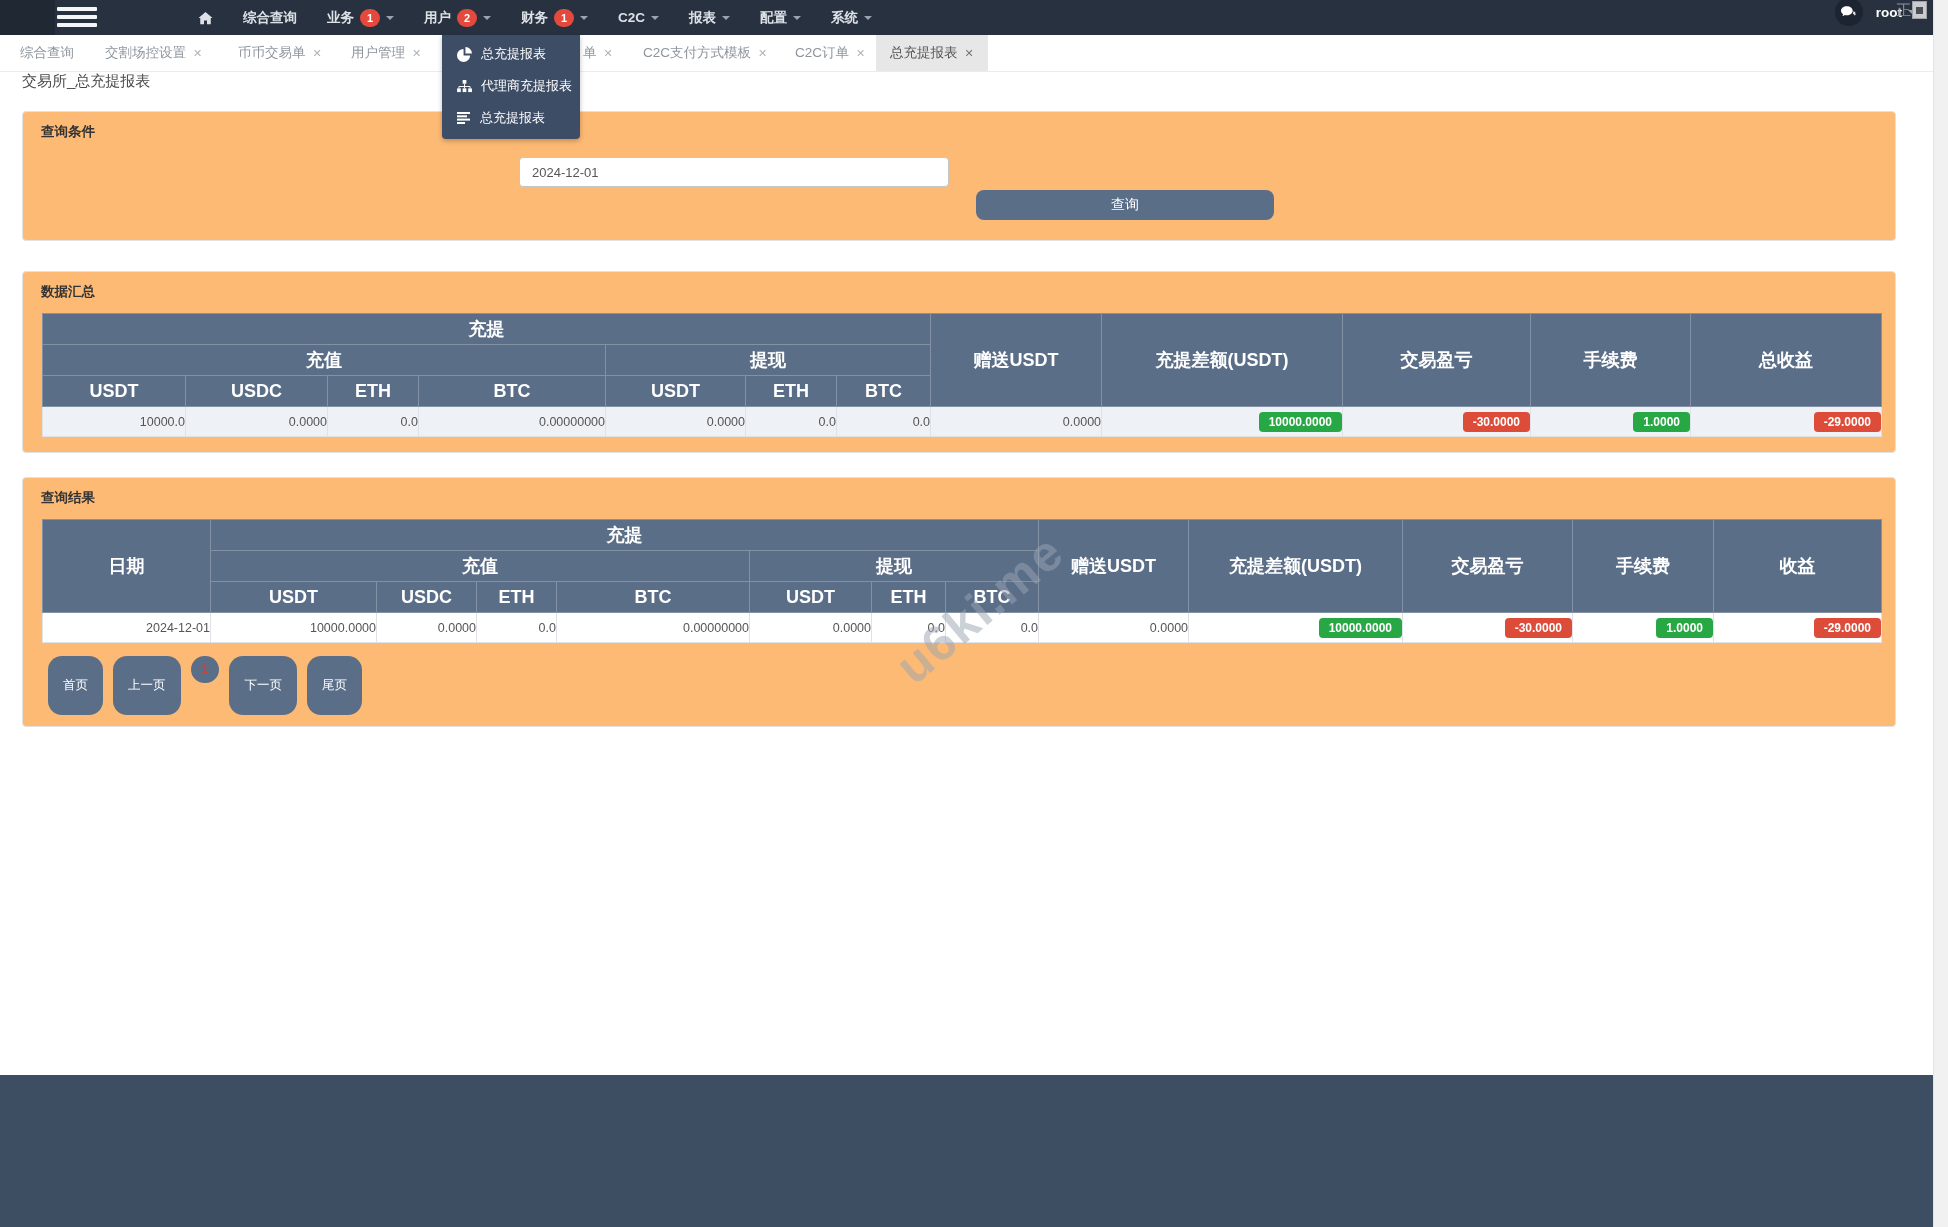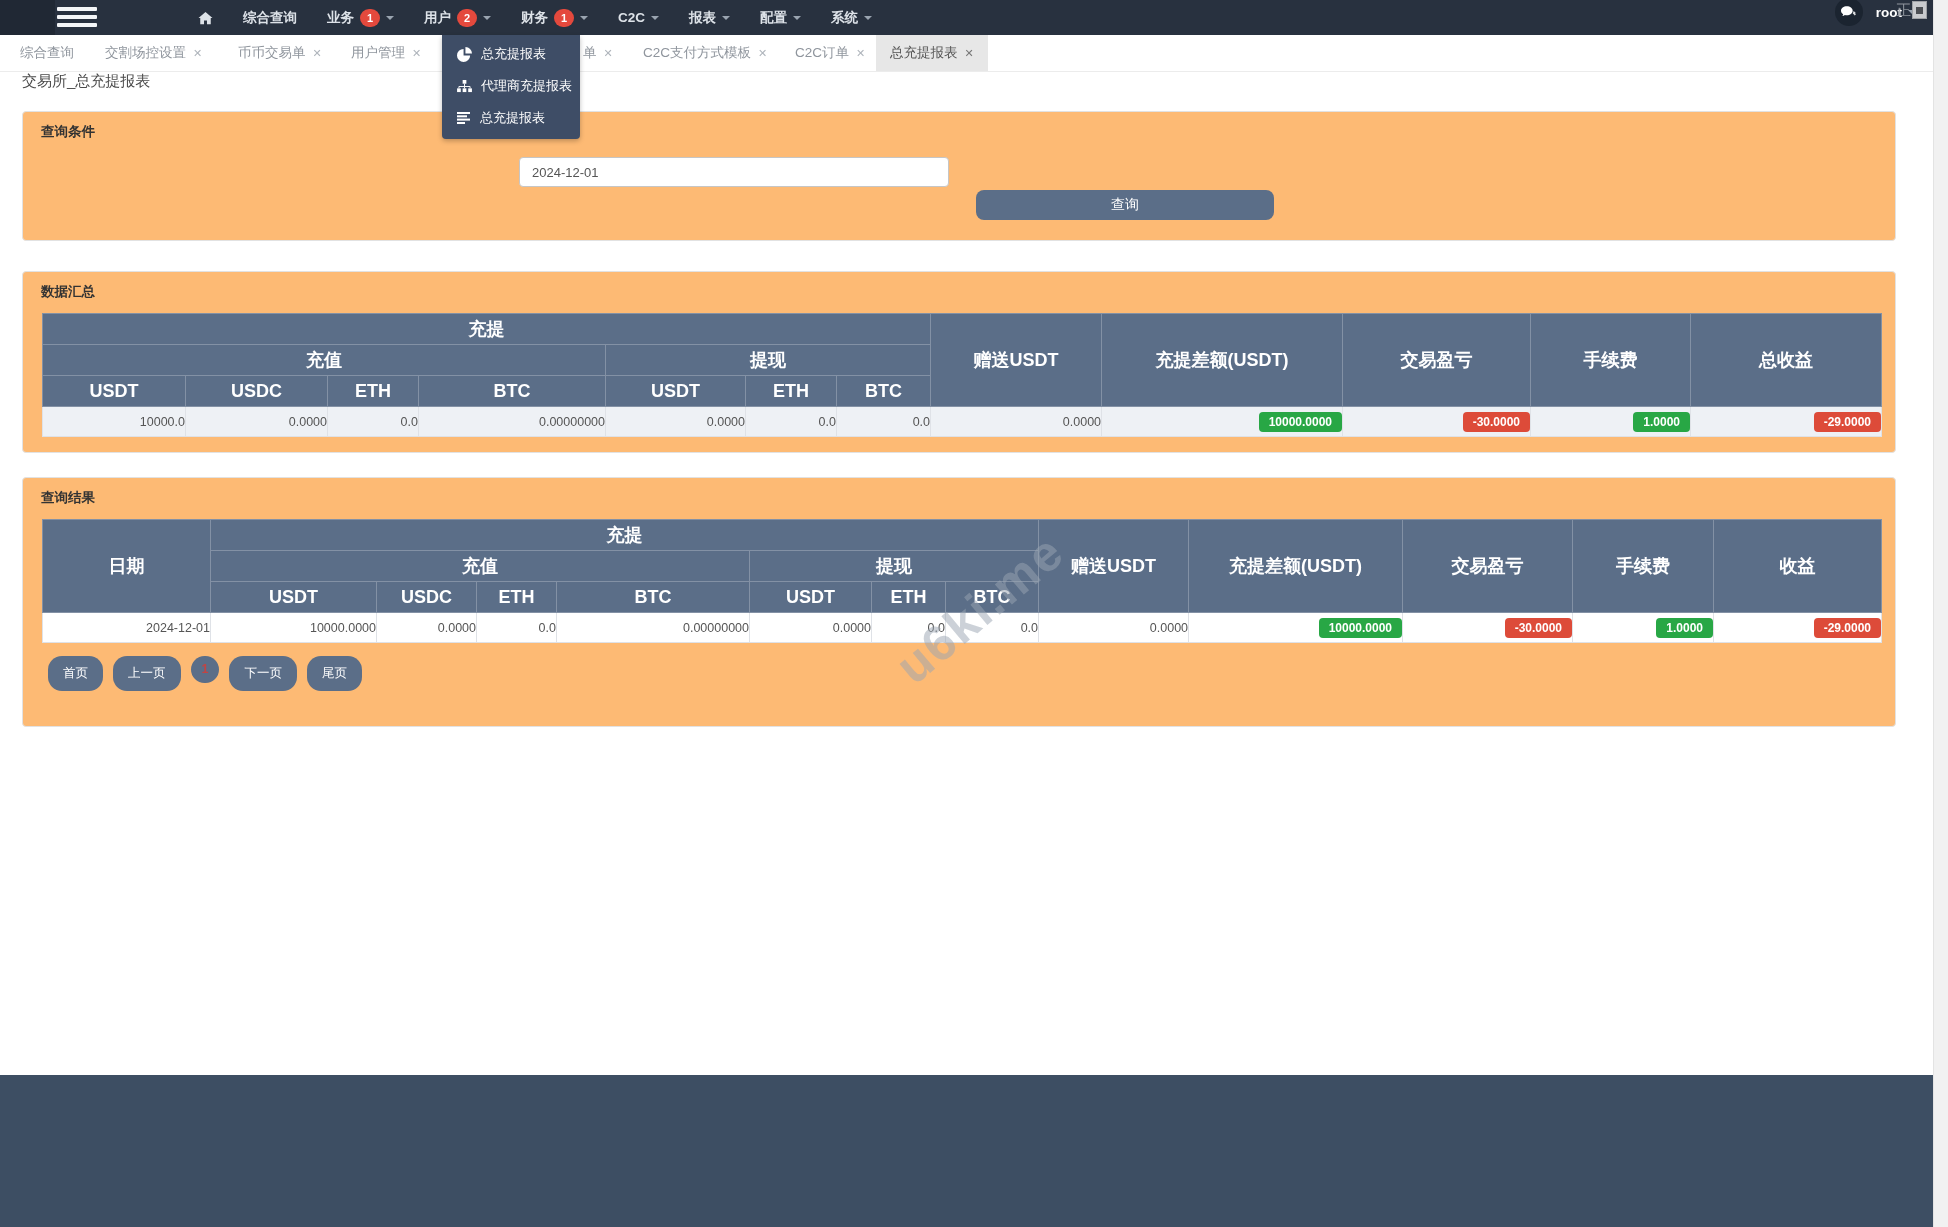--- a/index.html
+++ b/index.html
@@ -65,21 +65,21 @@
   table.rpt td{height:29px;font-size:12.5px;color:#555;text-align:right;padding:0 0 0 14px;
                border:1px solid #dfe2e7;}
   .panel-summary td{background:#eef1f5;}
   .panel-results td{background:#ffffff;}
   .badge{display:inline-block;padding:4px 10px;border-radius:4px;color:#fff;font-weight:bold;font-size:12px;line-height:1;}
   .badge-green{background:#28a745;}
   .badge-red{background:#dd4b39;}
 
   
   .pagination{position:absolute;left:25px;top:178px;display:flex;gap:10px;}
-  .pg{height:27px;line-height:27px;padding:4px 15px;border-radius:14px;background:#5b6e88;color:#fff;font-size:12.5px;cursor:pointer;}
+  .pg{height:27px;line-height:27px;padding:16px 15px;border-radius:14px;background:#5b6e88;color:#fff;font-size:12.5px;cursor:pointer;}
   .pg-current{padding:0 11px;color:#c14444;font-weight:bold;}
 
   
   .watermark{position:absolute;left:810px;top:580px;width:340px;text-align:center;transform:rotate(-40deg);
              font-size:50px;font-weight:bold;letter-spacing:2px;color:#9aa5b2;opacity:.5;z-index:6;pointer-events:none;}
 
   
   .footer{position:absolute;left:0;top:1075px;width:1948px;height:152px;background:#3d4e63;}
 
   

